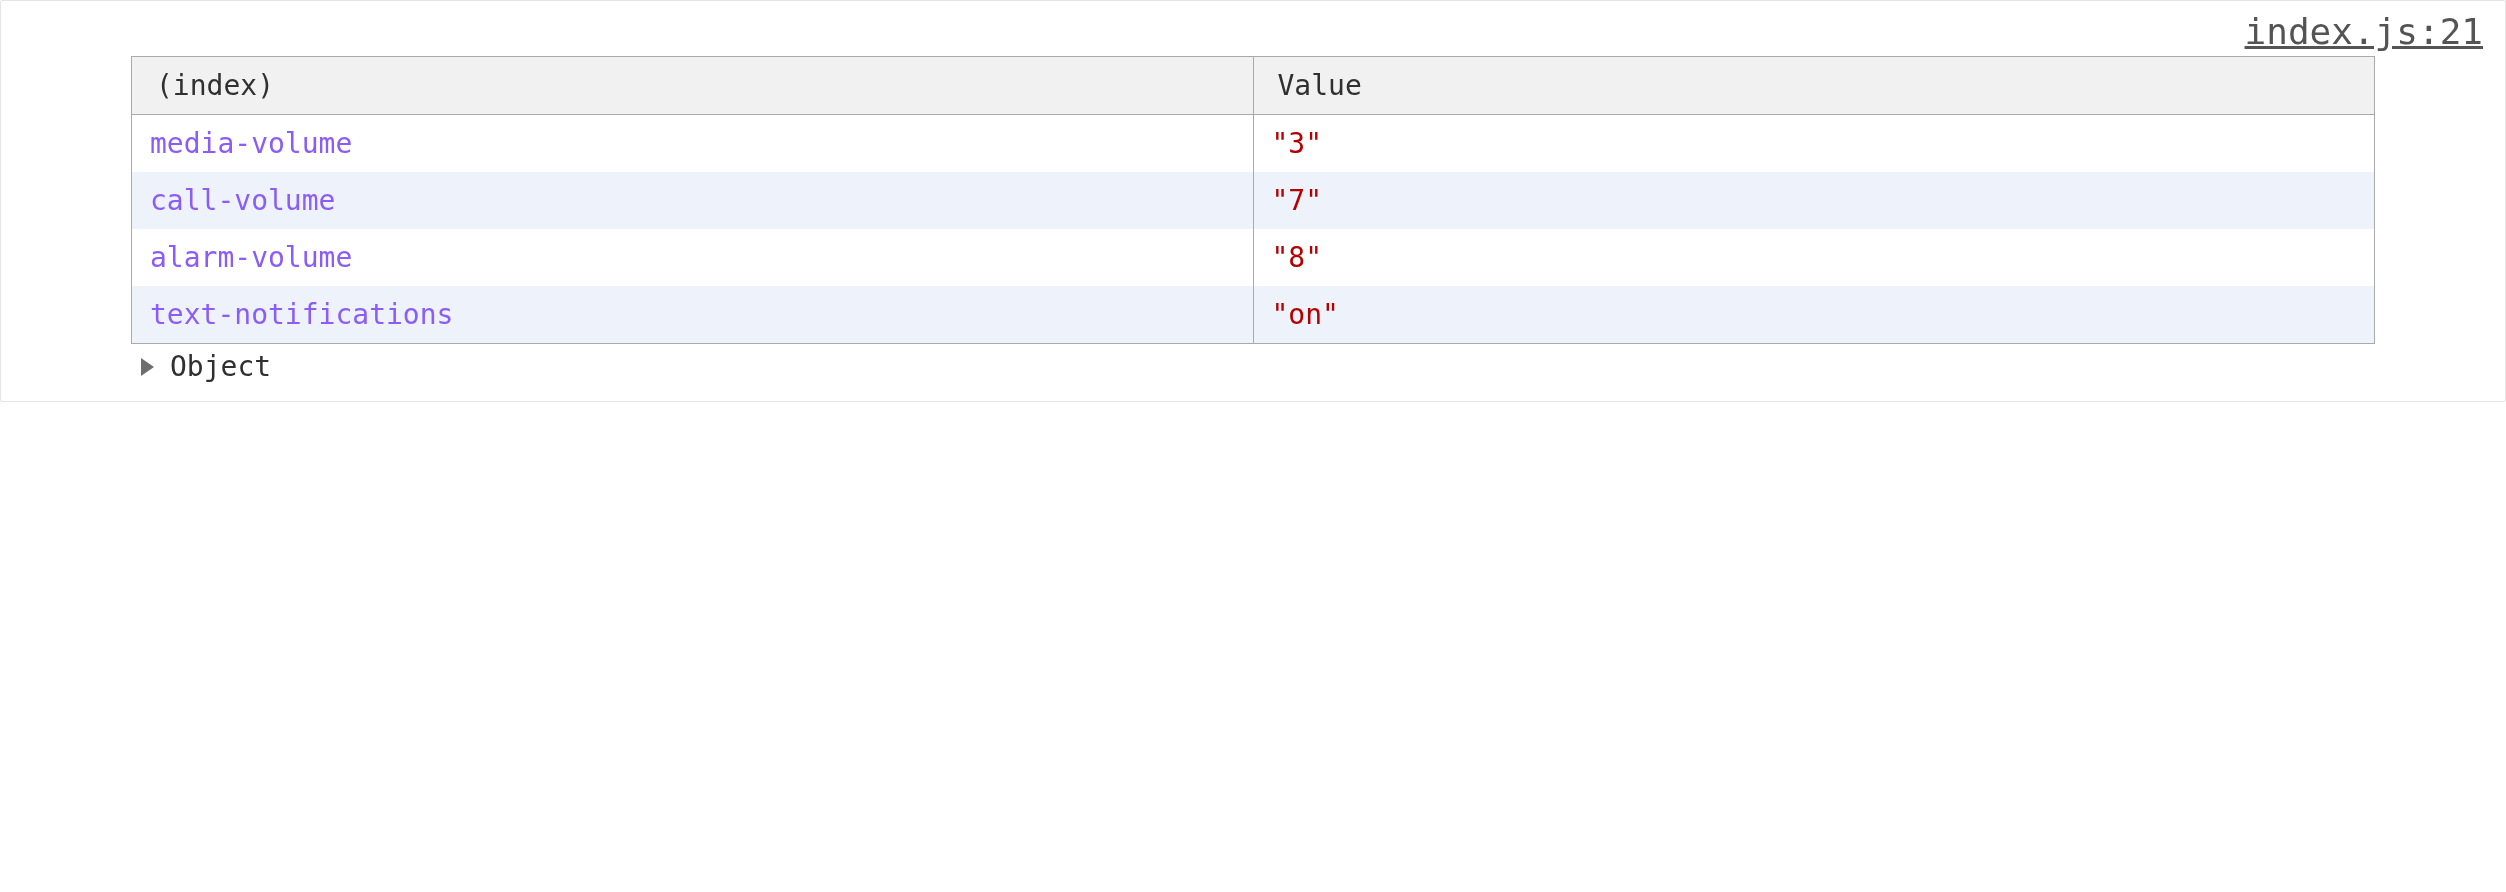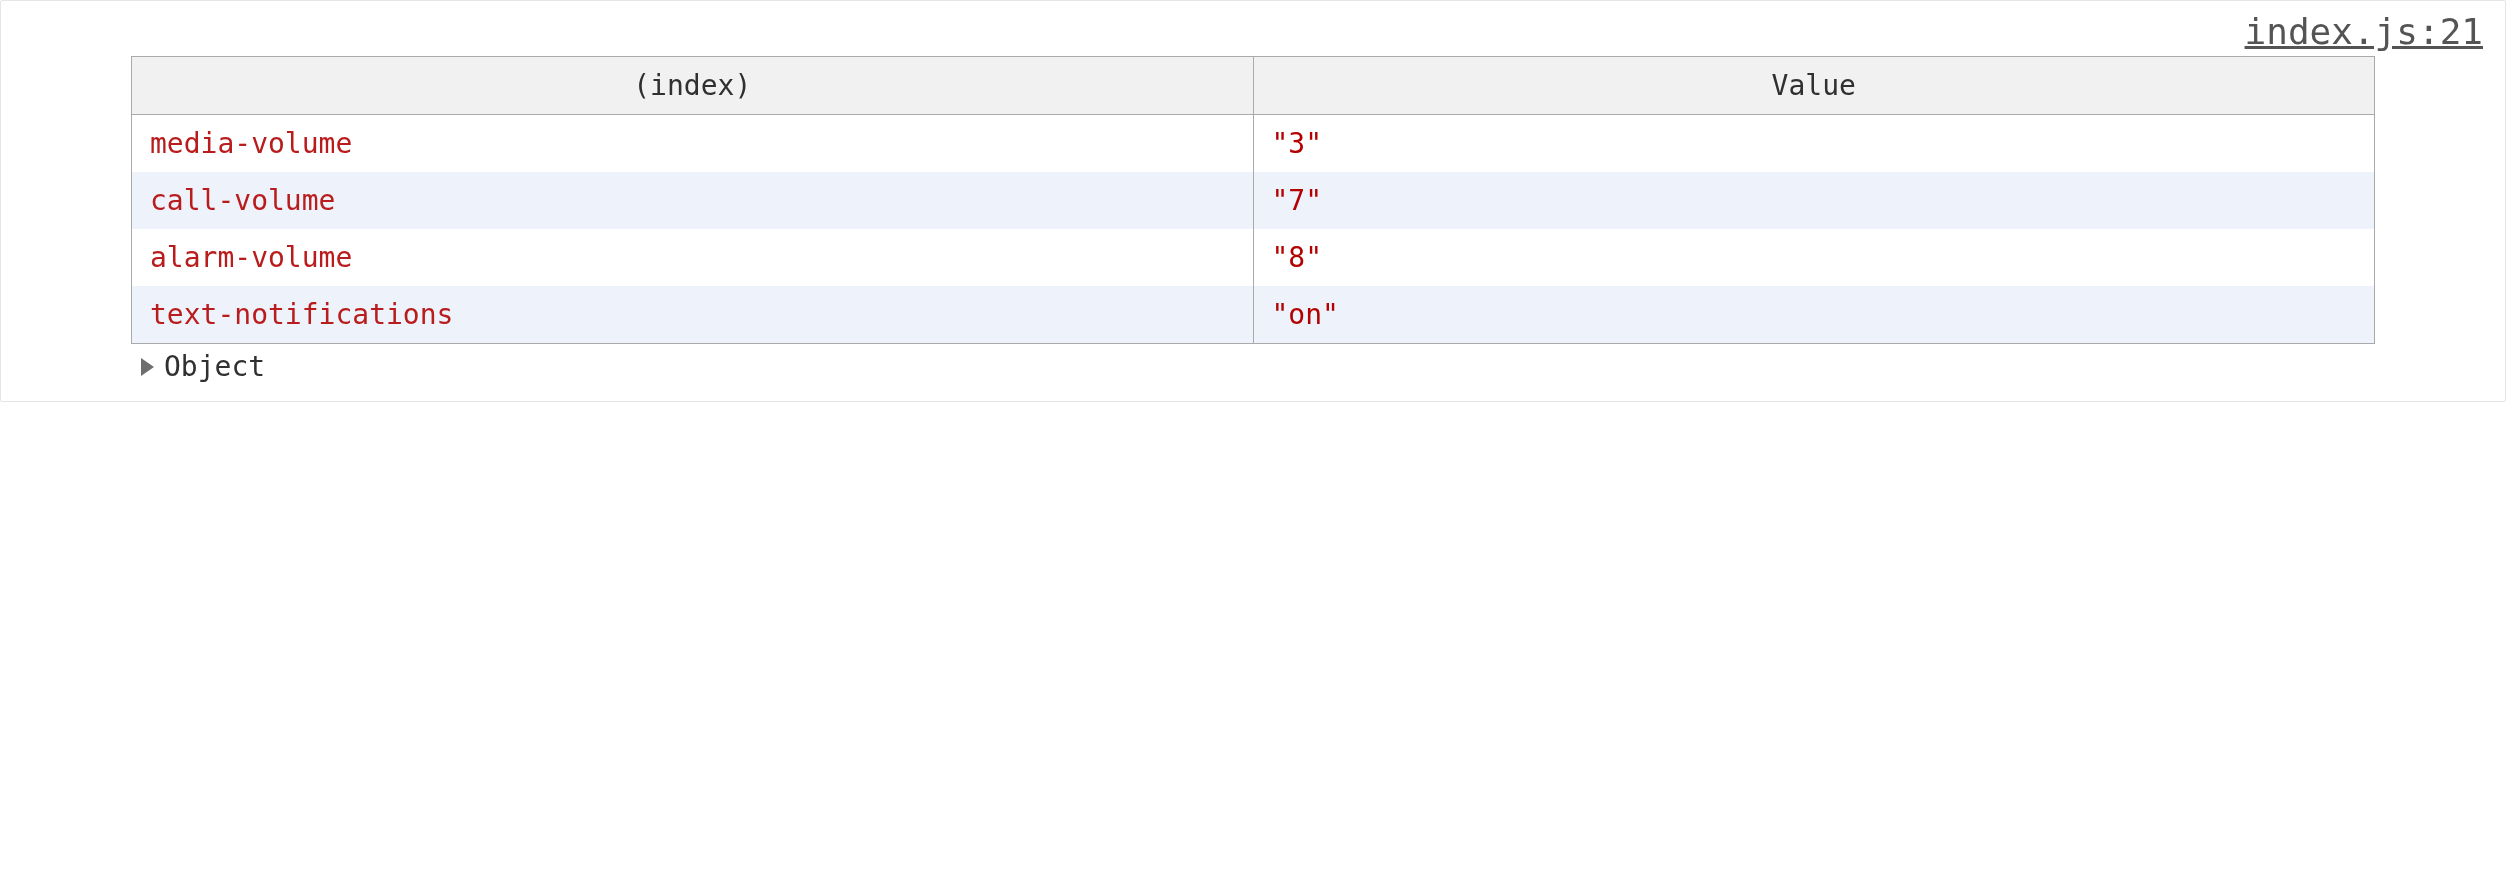--- a/index.html
+++ b/index.html
@@ -31,52 +31,52 @@
     margin: 0 130px 0 130px;
   }
   table {
     width: 100%;
     border-collapse: collapse;
     border: 1px solid #aaa;
     font-family: "Menlo", "Consolas", "Monaco", monospace;
   }
   th {
     background: #f1f1f1;
-    text-align: center;
+    text-align: left;
     font-weight: normal;
-    padding: 12px 12px;
+    padding: 12px 24px;
     border-bottom: 1px solid #aaa;
     color: #303030;
   }
   th.col-index {
     border-right: 1px solid #aaa;
     width: 50%;
   }
   td {
     padding: 12px 18px;
   }
   td.col-index {
     border-right: 1px solid #aaa;
-    color: #b91c1c;
+    color: #8b5cf6;
     margin-top: 9px;
   }
   td.col-value {
     color: #b30000;
   }
   tbody tr:nth-child(even) {
     background: #eef3fb;
   }
   tbody tr:nth-child(odd) {
     background: #ffffff;
   }
   .object-expand {
     margin: 6px 0 0 140px;
     display: flex;
     align-items: center;
-    gap: 4px;
+    gap: 10px;
     cursor: pointer;
   }
   .tri {
     display: inline-block;
     width: 0;
     height: 0;
     border-top: 9px solid transparent;
     border-bottom: 9px solid transparent;
     border-left: 13px solid #6e6e6e;
     margin-right: 6px;

